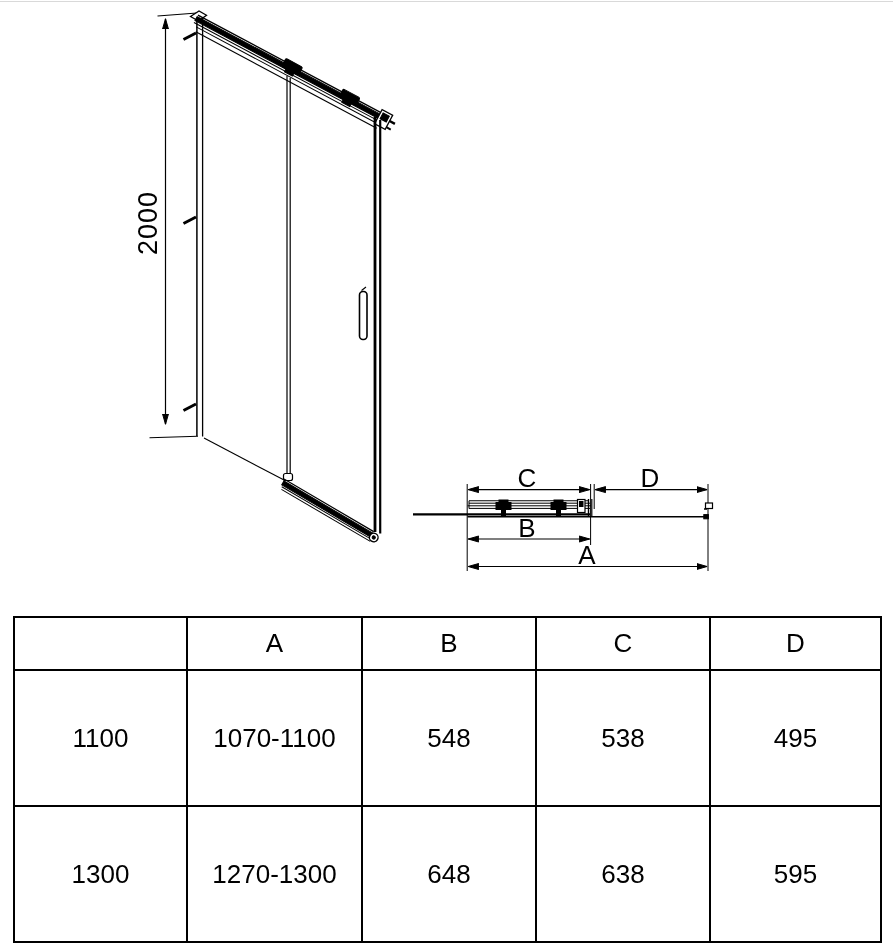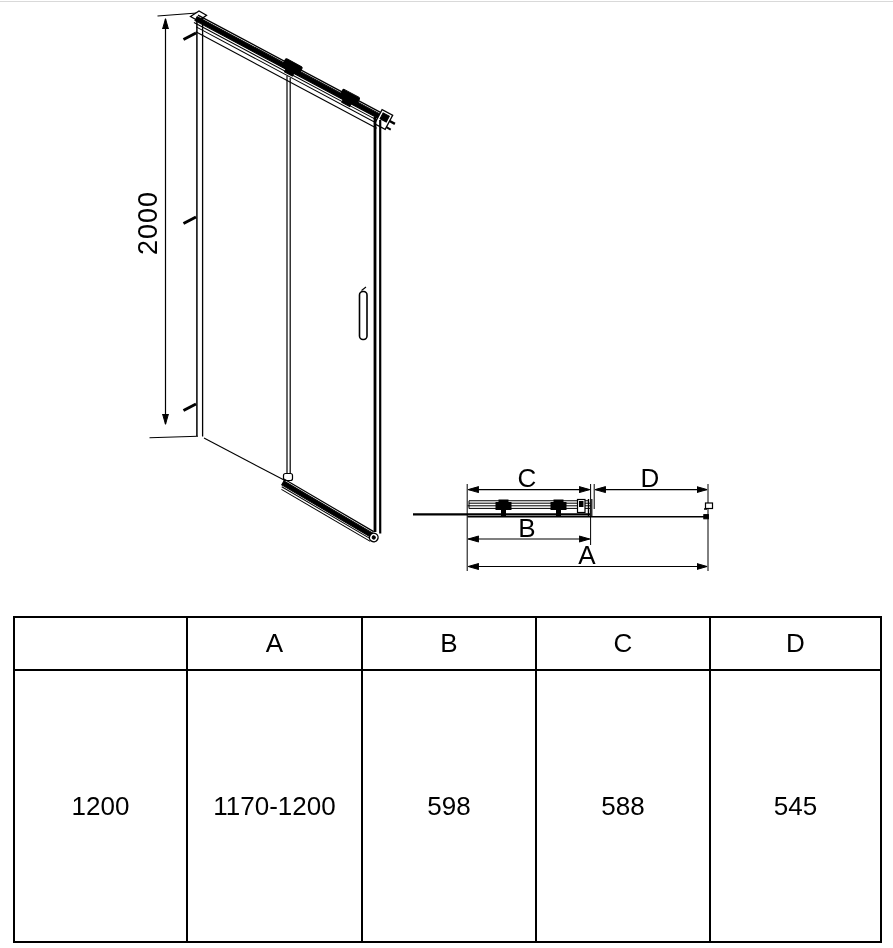--- a/index.html
+++ b/index.html
@@ -179,21 +179,28 @@
     </colgroup>
     <tbody>
       <tr class="hdr">
         <td></td>
         <td>A</td>
         <td>B</td>
         <td>C</td>
         <td>D</td>
       </tr>
       <tr>
-        <td>1200</td>
-        <td>1170-1200</td>
-        <td>598</td>
-        <td>588</td>
-        <td>545</td>
+        <td>1100</td>
+        <td>1070-1100</td>
+        <td>548</td>
+        <td>538</td>
+        <td>495</td>
+      </tr>
+      <tr>
+        <td>1300</td>
+        <td>1270-1300</td>
+        <td>648</td>
+        <td>638</td>
+        <td>595</td>
       </tr>
     </tbody>
   </table>
 </div>
 
 </body></html>

